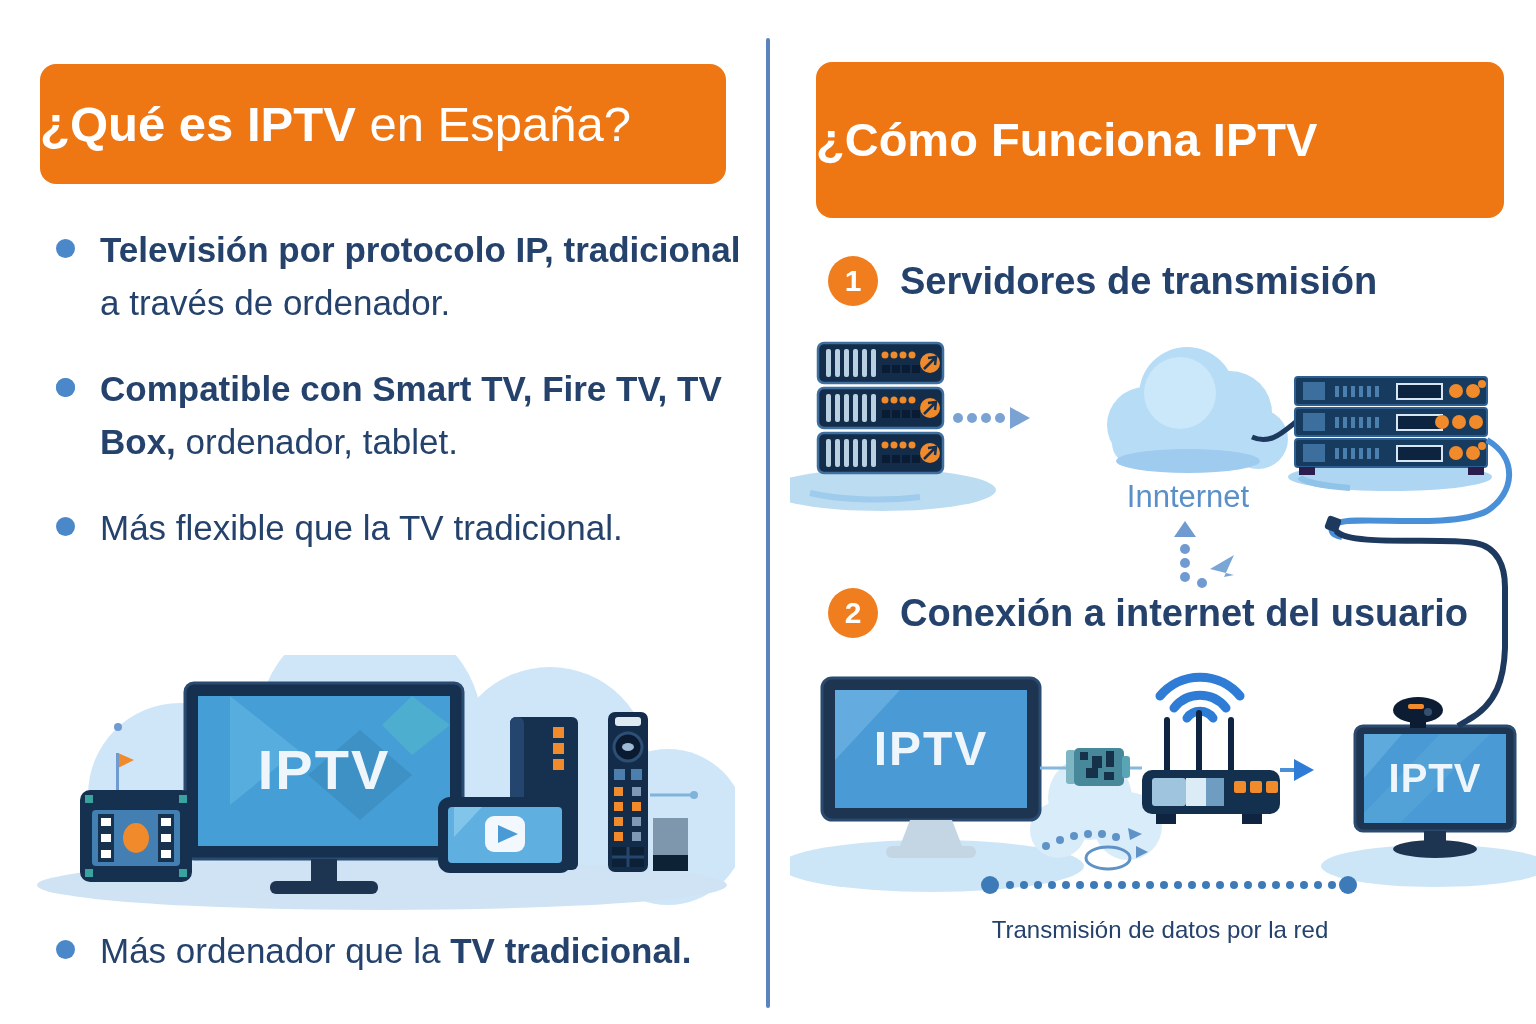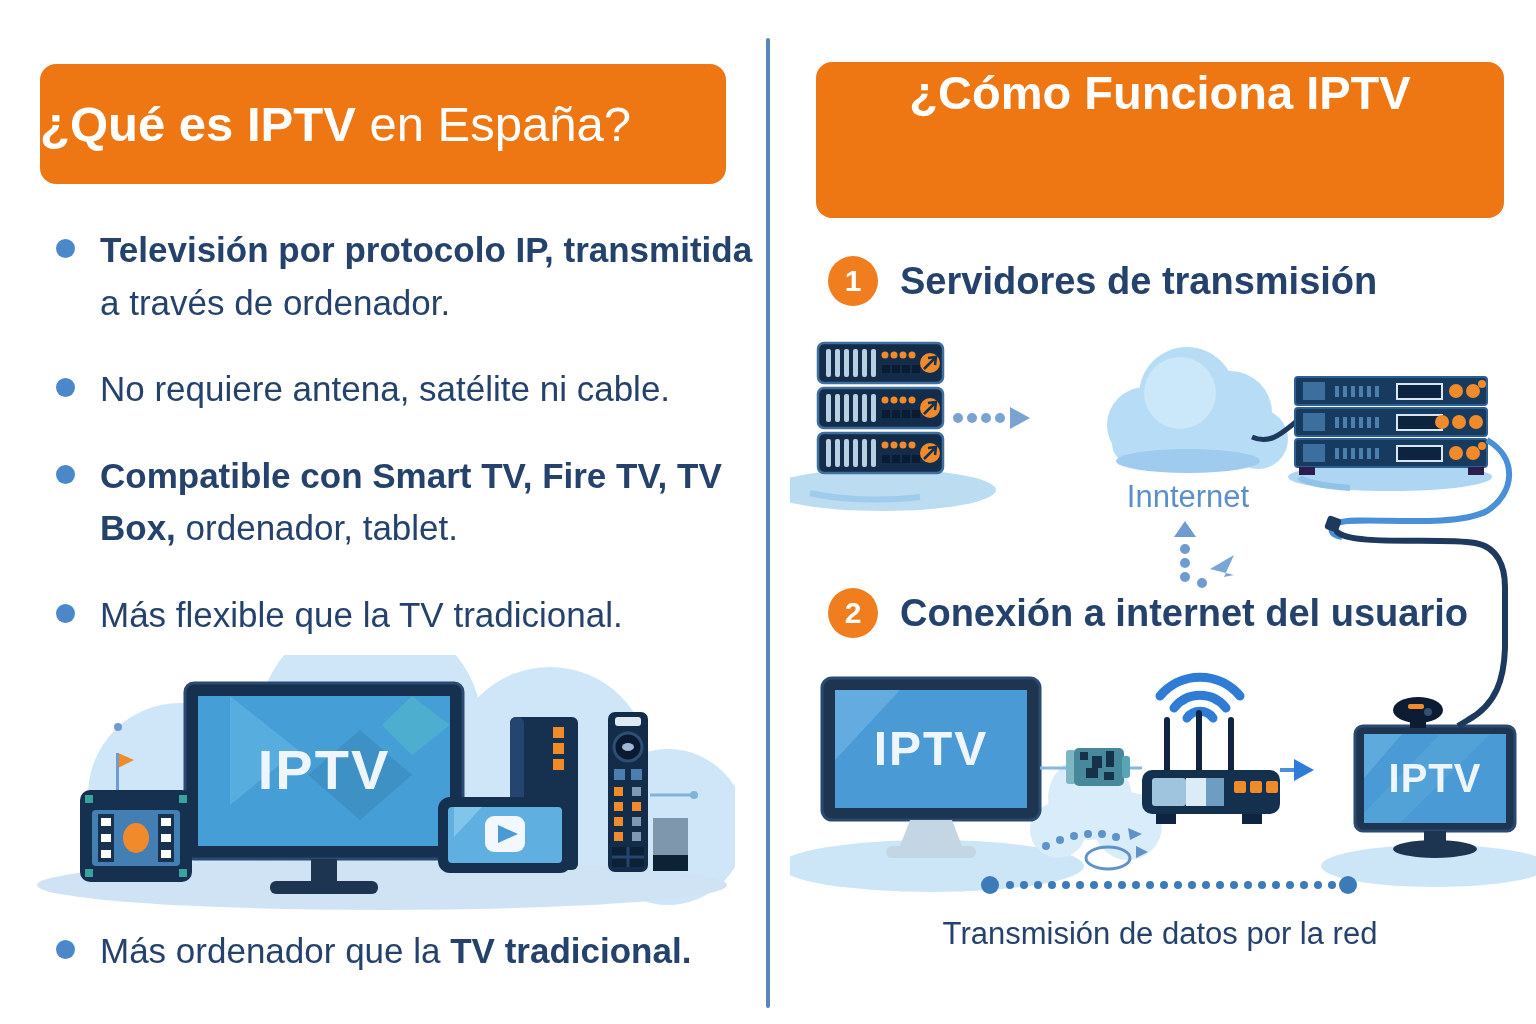--- a/index.html
+++ b/index.html
@@ -6,59 +6,59 @@
   .canvas{position:relative;width:1536px;height:1024px;background:#ffffff;overflow:hidden;
           font-family:"Liberation Sans",sans-serif;color:#24426b;}
   .divider{position:absolute;left:766px;top:38px;width:4px;height:970px;background:#5b84bd;border-radius:2px;}
 
   
   .hdr{position:absolute;background:#ee7613;border-radius:16px;color:#ffffff;
        display:flex;align-items:center;justify-content:flex-start;text-align:center;}
   .hdr-left{left:40px;top:64px;width:686px;height:120px;font-size:49px;}
   .hdr-left .bold{font-weight:700;}
   .hdr-left .rest{font-weight:400;}
-  .hdr-right{left:816px;top:62px;width:688px;height:156px;font-size:47px;font-weight:700;line-height:1.32;flex-direction:column;}
+  .hdr-right{left:816px;top:62px;width:688px;height:156px;font-size:47px;font-weight:700;line-height:1.32;flex-direction:row;}
 
   
   .bullets{position:absolute;list-style:none;margin:0;padding:0;width:704px;}
   .bullets-main{left:56px;top:224px;}
   .bullets-bottom{left:56px;top:925px;}
   .bullets li{position:relative;padding-left:44px;font-size:35px;line-height:1.5;color:#24426b;margin-bottom:34px;}
   .bullets li .dot{position:absolute;left:0;top:15px;width:19px;height:19px;border-radius:50%;background:#4a88c9;}
   .bold{font-weight:700;}
 
   
   .step{position:absolute;display:flex;align-items:center;gap:22px;font-size:38px;font-weight:700;color:#24426b;}
   .step .badge{width:50px;height:50px;border-radius:50%;background:#f07d1e;color:#fff;
                display:flex;align-items:center;justify-content:center;font-size:30px;font-weight:700;flex:0 0 auto;}
   .step1{left:828px;top:256px;}
   .step2{left:828px;top:588px;}
 
-  .caption{position:absolute;left:820px;top:916px;width:680px;text-align:center;font-size:31px;color:#24426b;}
+  .caption{position:absolute;left:820px;top:916px;width:680px;text-align:center;font-size:24px;color:#24426b;}
 
   .illus{position:absolute;}
   .illus-left{left:30px;top:655px;width:705px;height:265px;}
   .illus-r1{left:790px;top:325px;width:746px;height:323px;}
   .illus-r2{left:790px;top:648px;width:746px;height:255px;}
   svg text{font-family:"Liberation Sans",sans-serif;}
 </style>
 </head>
 <body>
 
 <div class="canvas">
 
   <div class="divider"></div>
 
   <div class="hdr hdr-left">
     <div><span class="bold">¿Qué es IPTV</span><span class="rest"> en España?</span></div>
   </div>
 
   <ul class="bullets bullets-main">
-    <li><span class="dot"></span><span class="bold">Televisión por protocolo IP, transmitida</span><span> a través de ordenador.</span></li>
-    <li><span class="dot"></span><span>No requiere antena, satélite ni cable.</span></li>
+    <li><span class="dot"></span><span class="bold">Televisión por protocolo IP, tradicional</span><span> a través de ordenador.</span></li>
+    <li><span class="dot"></span></li>
     <li><span class="dot"></span><span class="bold">Compatible con Smart TV, Fire TV, TV Box,</span><span> ordenador, tablet.</span></li>
     <li><span class="dot"></span><span>Más flexible que la TV tradicional.</span></li>
   </ul>
 
   <svg class="illus illus-left" viewBox="0 0 705 265">
     <g fill="#cfe6f8">
       <circle cx="150" cy="140" r="92"></circle>
         <circle cx="340" cy="72" r="112"></circle>
       <circle cx="520" cy="112" r="100"></circle>
         <circle cx="638" cy="172" r="78"></circle>

